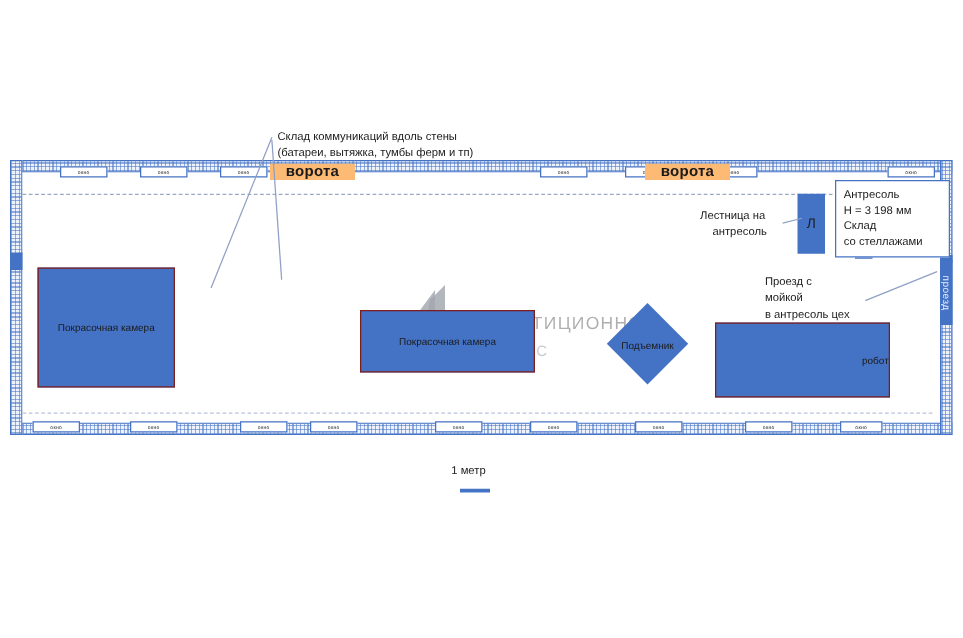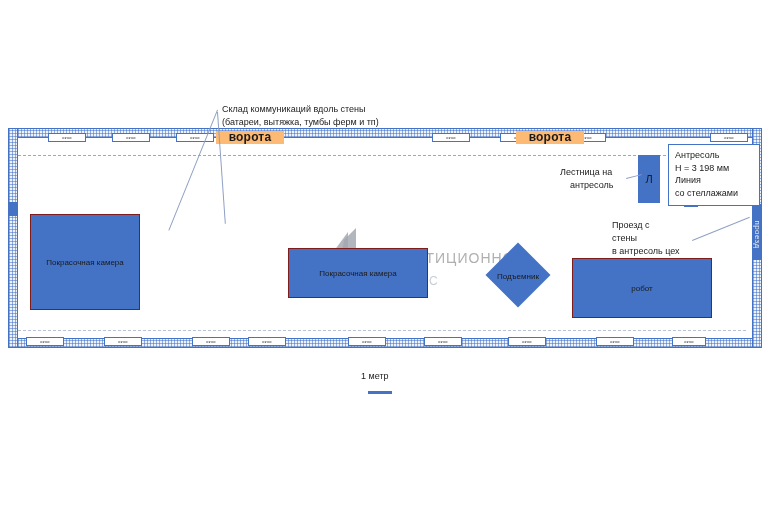--- a/index.html
+++ b/index.html
@@ -258,53 +258,53 @@
   </div>
 
   <div class="eq" style="left:30px; top:214px; width:110px; height:96px;">
     <span>Покрасочная камера</span>
   </div>
 
   <div class="eq" style="left:288px; top:248px; width:140px; height:50px;">
     <span>Покрасочная камера</span>
   </div>
 
-  <div class="eq" style="left:572px; top:258px; width:140px; height:60px;">
+  <div class="eq" style="left:572px; top:258px; width:140px; height:60px;justify-content:flex-end;">
     <span>робот</span>
   </div>
 
   <div class="diamond" style="left:495px; top:252px;"></div>
   <div class="diamond-label" style="left:489px; top:272px; width:58px;">Подъемник</div>
 
   <div class="stair" style="left:638px; top:155px; width:22px; height:48px;">
     <span>Л</span>
   </div>
 
   <div class="antresol-box" style="left:668px; top:144px; width:92px; height:62px;">
     <div>Антресоль</div>
     <div>H = 3 198 мм</div>
-    <div>Линия</div>
+    <div>Склад</div>
     <div>со стеллажами</div>
   </div>
 
   <div class="proezd" style="left:752px; top:208px; width:10px; height:52px;">
     <span>проезд</span>
   </div>
 
   <div class="note" style="left:222px; top:103px;">Склад коммуникаций вдоль стены</div>
   <div class="note" style="left:222px; top:116px;">(батареи, вытяжка, тумбы ферм и тп)</div>
 
   <div class="leader" style="left:218px; top:110px; width:130px; transform:rotate(112deg);"></div>
   <div class="leader" style="left:218px; top:112px; width:112px; transform:rotate(86deg);"></div>
 
   <div class="note" style="left:560px; top:166px;">Лестница на</div>
   <div class="note" style="left:570px; top:179px;">антресоль</div>
   <div class="leader" style="left:626px; top:178px; width:16px; transform:rotate(-14deg);"></div>
 
   <div class="note" style="left:612px; top:219px;">Проезд с</div>
-  <div class="note" style="left:612px; top:232px;">стены</div>
+  <div class="note" style="left:612px; top:232px;">мойкой</div>
   <div class="note" style="left:612px; top:245px;">в антресоль цех</div>
   <div class="leader" style="left:692px; top:240px; width:62px; transform:rotate(-22deg);"></div>
 
   <div class="scale-label" style="left:361px; top:371px;">1 метр</div>
   <div class="scale-bar" style="left:368px; top:391px; width:24px;"></div>
 
 </div>
 
 </body></html>

